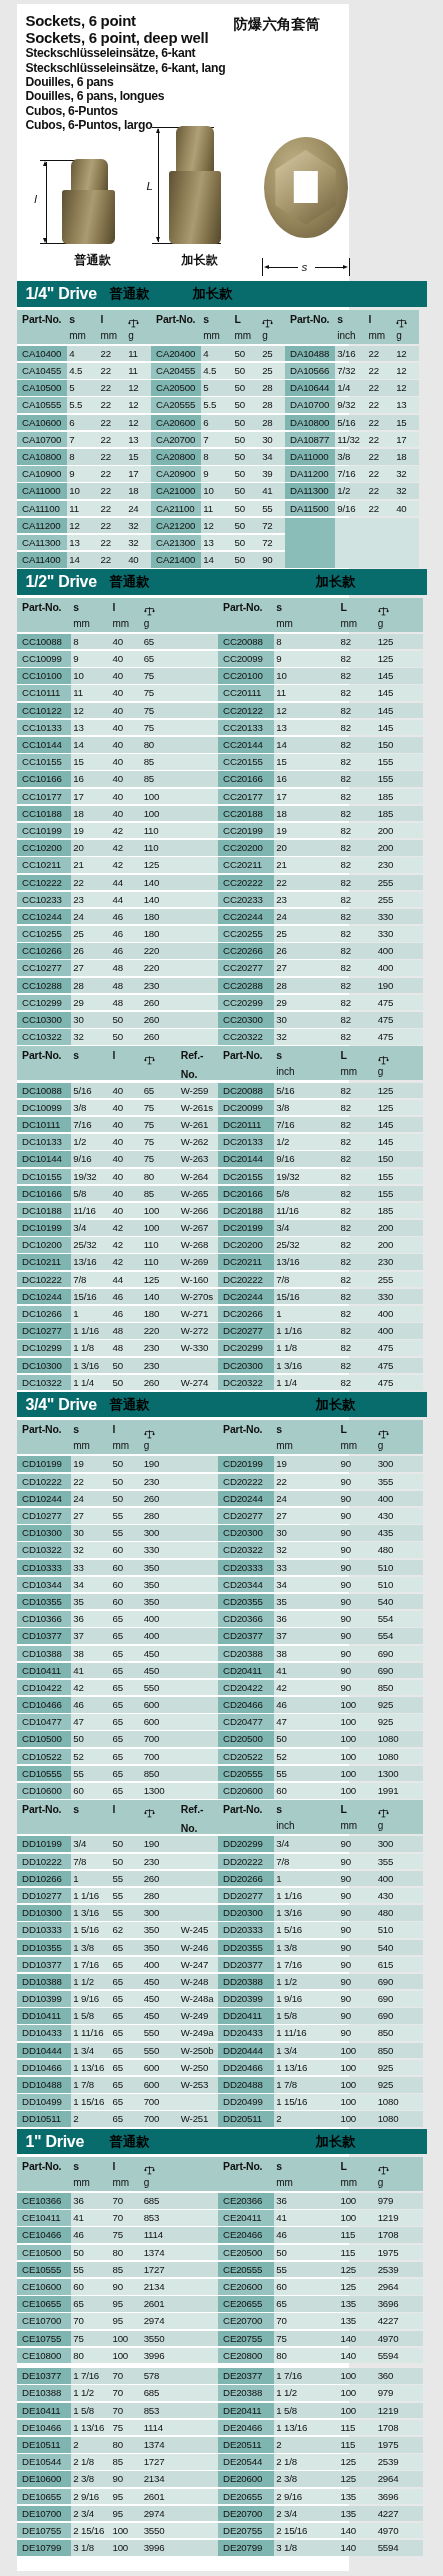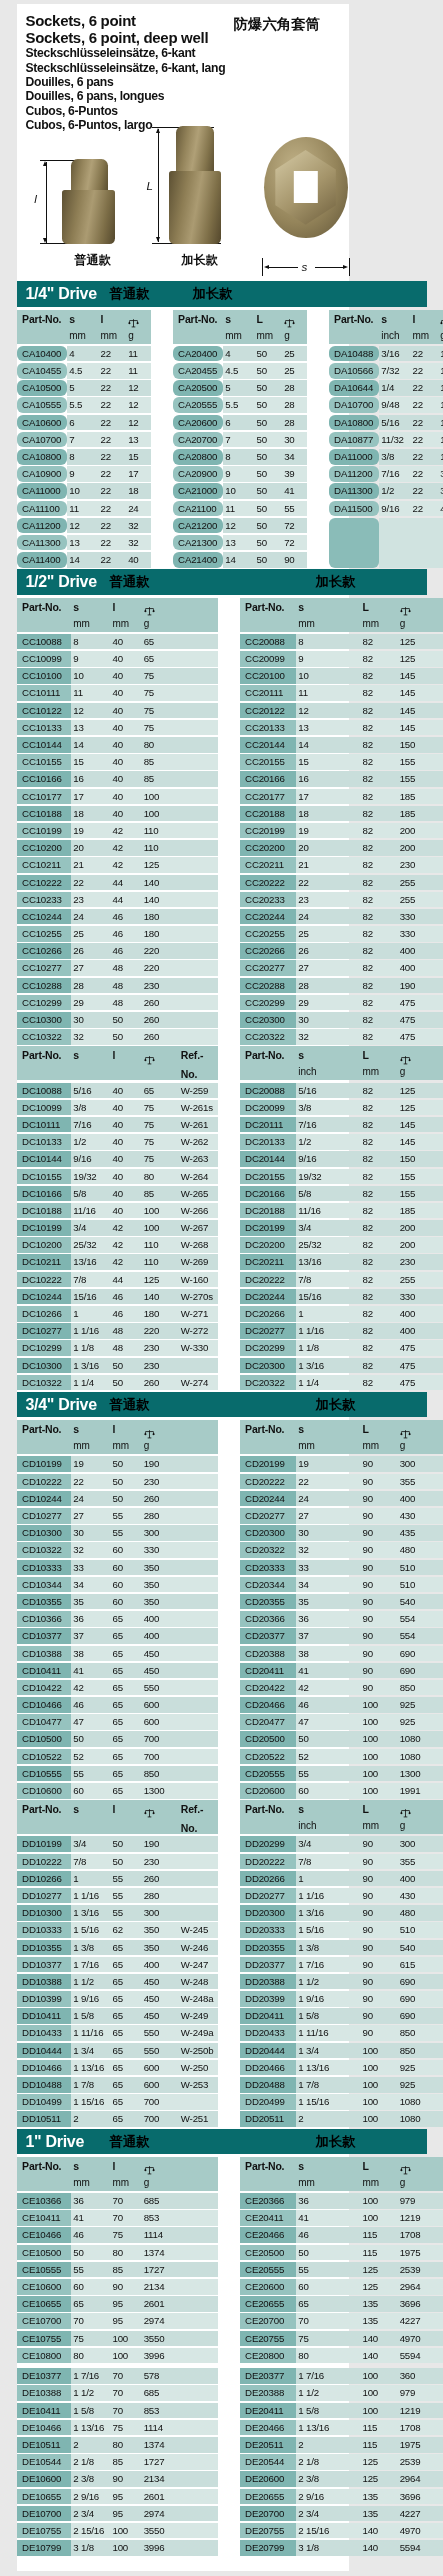--- a/index.html
+++ b/index.html
@@ -41,39 +41,39 @@
 
   
   #sections{position:absolute;left:0;top:277px;width:410px;}
   .banner{position:relative;height:25.5px;background:#086b6c;margin-bottom:2.8px;}
   .drive{position:absolute;left:8.9px;top:0;line-height:25.5px;color:#ffffff;font-weight:bold;font-size:16px;letter-spacing:-0.3px;}
   .zh{position:absolute;top:0;line-height:26.6px;color:#000;font-size:13.3px;font-weight:bold;}
   .zh1{left:93px;}
   .thirds .zh2{left:176px;}
   .halves .zh2{left:299px;}
 
-  .tables{display:flex;gap:22px;align-items:flex-start;}
+  .tables{display:flex;gap:0;align-items:flex-start;}
   .t3{width:134px;flex:none;}
   .tl{width:201px;flex:none;}
   .tr{width:205px;flex:none;}
 
   .thead{height:34px;background:#a7cbc7;margin-bottom:2.2px;}
   .hrow{display:flex;}
   .hlab{font-weight:bold;font-size:10.5px;line-height:19px;letter-spacing:-0.2px;}
   .ulab{font-size:10px;line-height:13.3px;}
   .colP{padding-left:5.5px;flex:none;}
   .c1,.c2,.c3,.c4{flex:none;padding-left:2.2px;}
 
   .t3 .colP{width:45px;}  .t3 .c1{width:29px;} .t3 .c2{width:25.5px;} .t3 .c3{flex:1;}
   .tl .colP{width:49px;}  .tl .c1{width:37px;} .tl .c2{width:29px;} .tl .c3{width:35px;} .tl .c4{flex:1;}
   .tr .colP{width:51px;}  .tr .c1{width:62px;}.tr .c2{width:35px;} .tr .c3{flex:1;}
 
   .row{display:flex;height:15.5px;margin-bottom:1.7px;}
   .pc{flex:none;padding-left:5.5px;font-size:9.7px;line-height:15.5px;letter-spacing:-0.2px;}
-  .t3 .pc{width:45px;border-radius:6px;} .tl .pc{width:49px;} .tr .pc{width:51px;}
+  .t3 .pc{width:45px;} .tl .pc{width:49px;} .tr .pc{width:51px;}
   .vc{flex:1;display:flex;}
   .val{font-size:9.7px;line-height:15.5px;letter-spacing:-0.2px;}
   .row.odd  .pc{background:#7fb5b1;} .row.odd  .vc{background:#c9dedb;}
   .row.even .pc{background:#96c3bf;} .row.even .vc{background:#d7e7e4;}
   .row.filler{margin-bottom:1.7px;}
   .row.filler .pc{background:#8abcb8;} .row.filler .vc{background:#d0e3e0;}
   .seg-gap{height:3.3px;}
   .scale-svg{display:inline-block;vertical-align:middle;transform:translateY(3.3px);}
 </style>
 </head>
@@ -427,21 +427,21 @@
               <span class="pc">DA10644</span>
               <div class="vc">
                 <span class="c1 val">1/4</span>
                 <span class="c2 val">22</span>
                 <span class="c3 val">12</span>
               </div>
             </div>
             <div class="row even">
               <span class="pc">DA10700</span>
               <div class="vc">
-                <span class="c1 val">9/48</span>
+                <span class="c1 val">9/32</span>
                 <span class="c2 val">22</span>
                 <span class="c3 val">13</span>
               </div>
             </div>
             <div class="row odd">
               <span class="pc">DA10800</span>
               <div class="vc">
                 <span class="c1 val">5/16</span>
                 <span class="c2 val">22</span>
                 <span class="c3 val">15</span>

